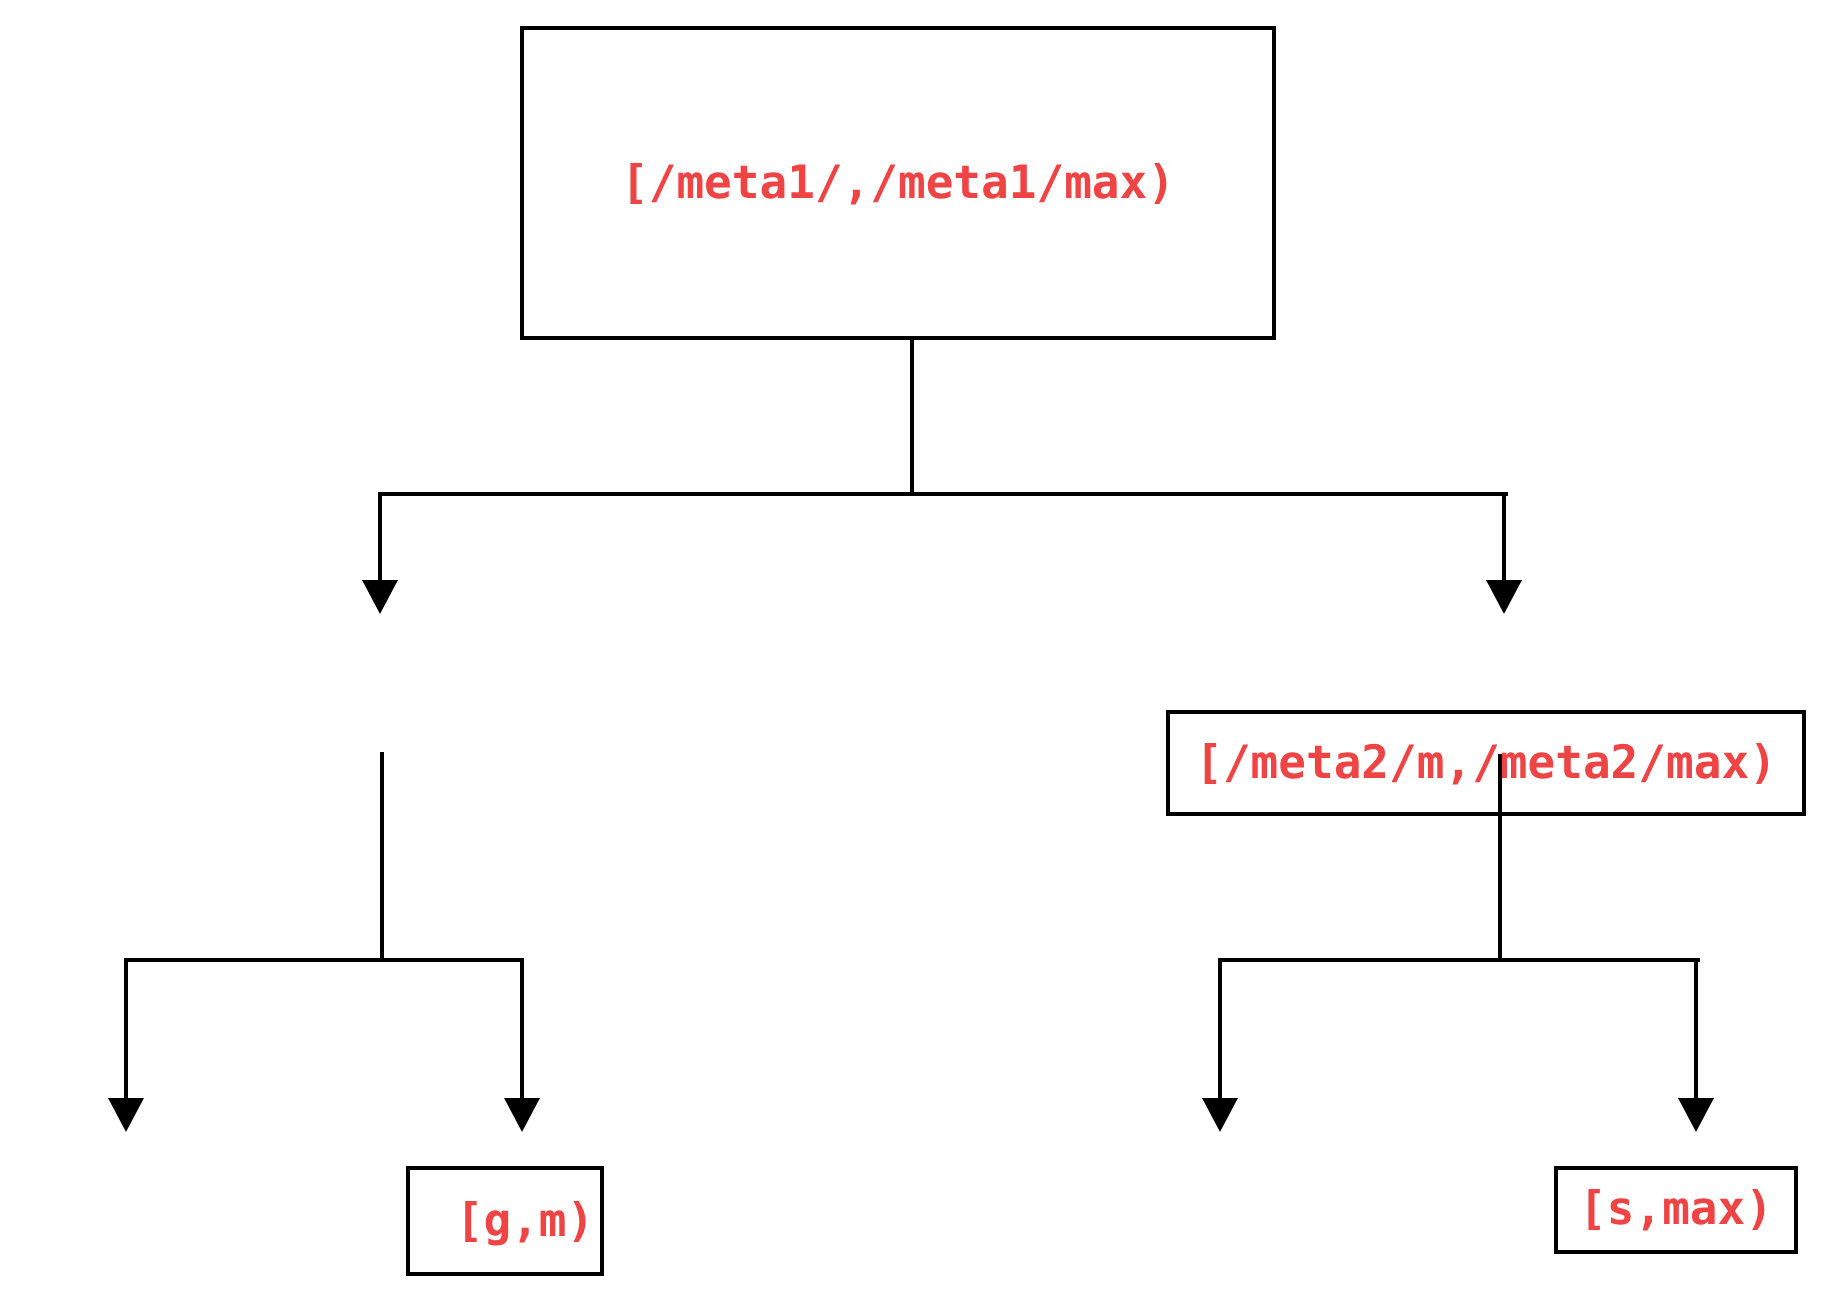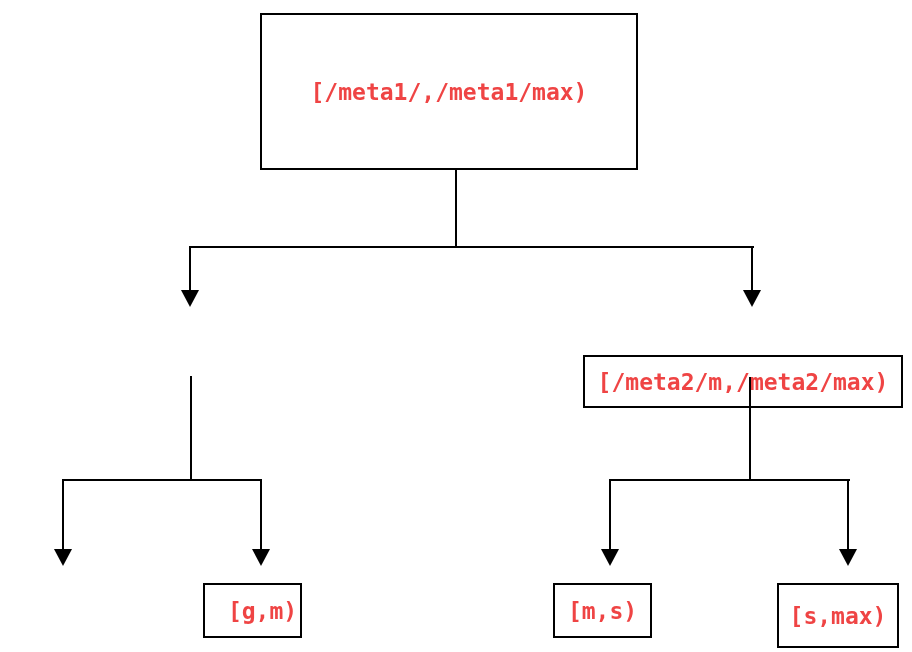--- a/index.html
+++ b/index.html
@@ -71,20 +71,17 @@
   <div class="line" style="left:749px; top:377px; width:2px; height:104px;"></div>
   <div class="line" style="left:609px; top:479px; width:241px; height:2px;"></div>
   <div class="line" style="left:609px; top:479px; width:2px; height:70px;"></div>
   <div class="arrow" style="left:601px; top:549px;"></div>
   <div class="line" style="left:847px; top:479px; width:2px; height:70px;"></div>
   <div class="arrow" style="left:839px; top:549px;"></div>
 
   <div class="node" style="left:203px; top:583px; width:99px; height:55px;padding-left:20px;">
     <span>[g,m)</span>
   </div>
-  <div class="node" style="left:553px; top:583px; width:99px; height:55px;">
-    <span>[m,s)</span>
-  </div>
-  <div class="node" style="left:777px; top:583px; width:122px; height:65px;text-align:right;">
+  <div class="node" style="left:777px; top:583px; width:122px; height:44px;text-align:right;">
     <span>[s,max)</span>
   </div>
 
 </div>
 
 </body></html>

